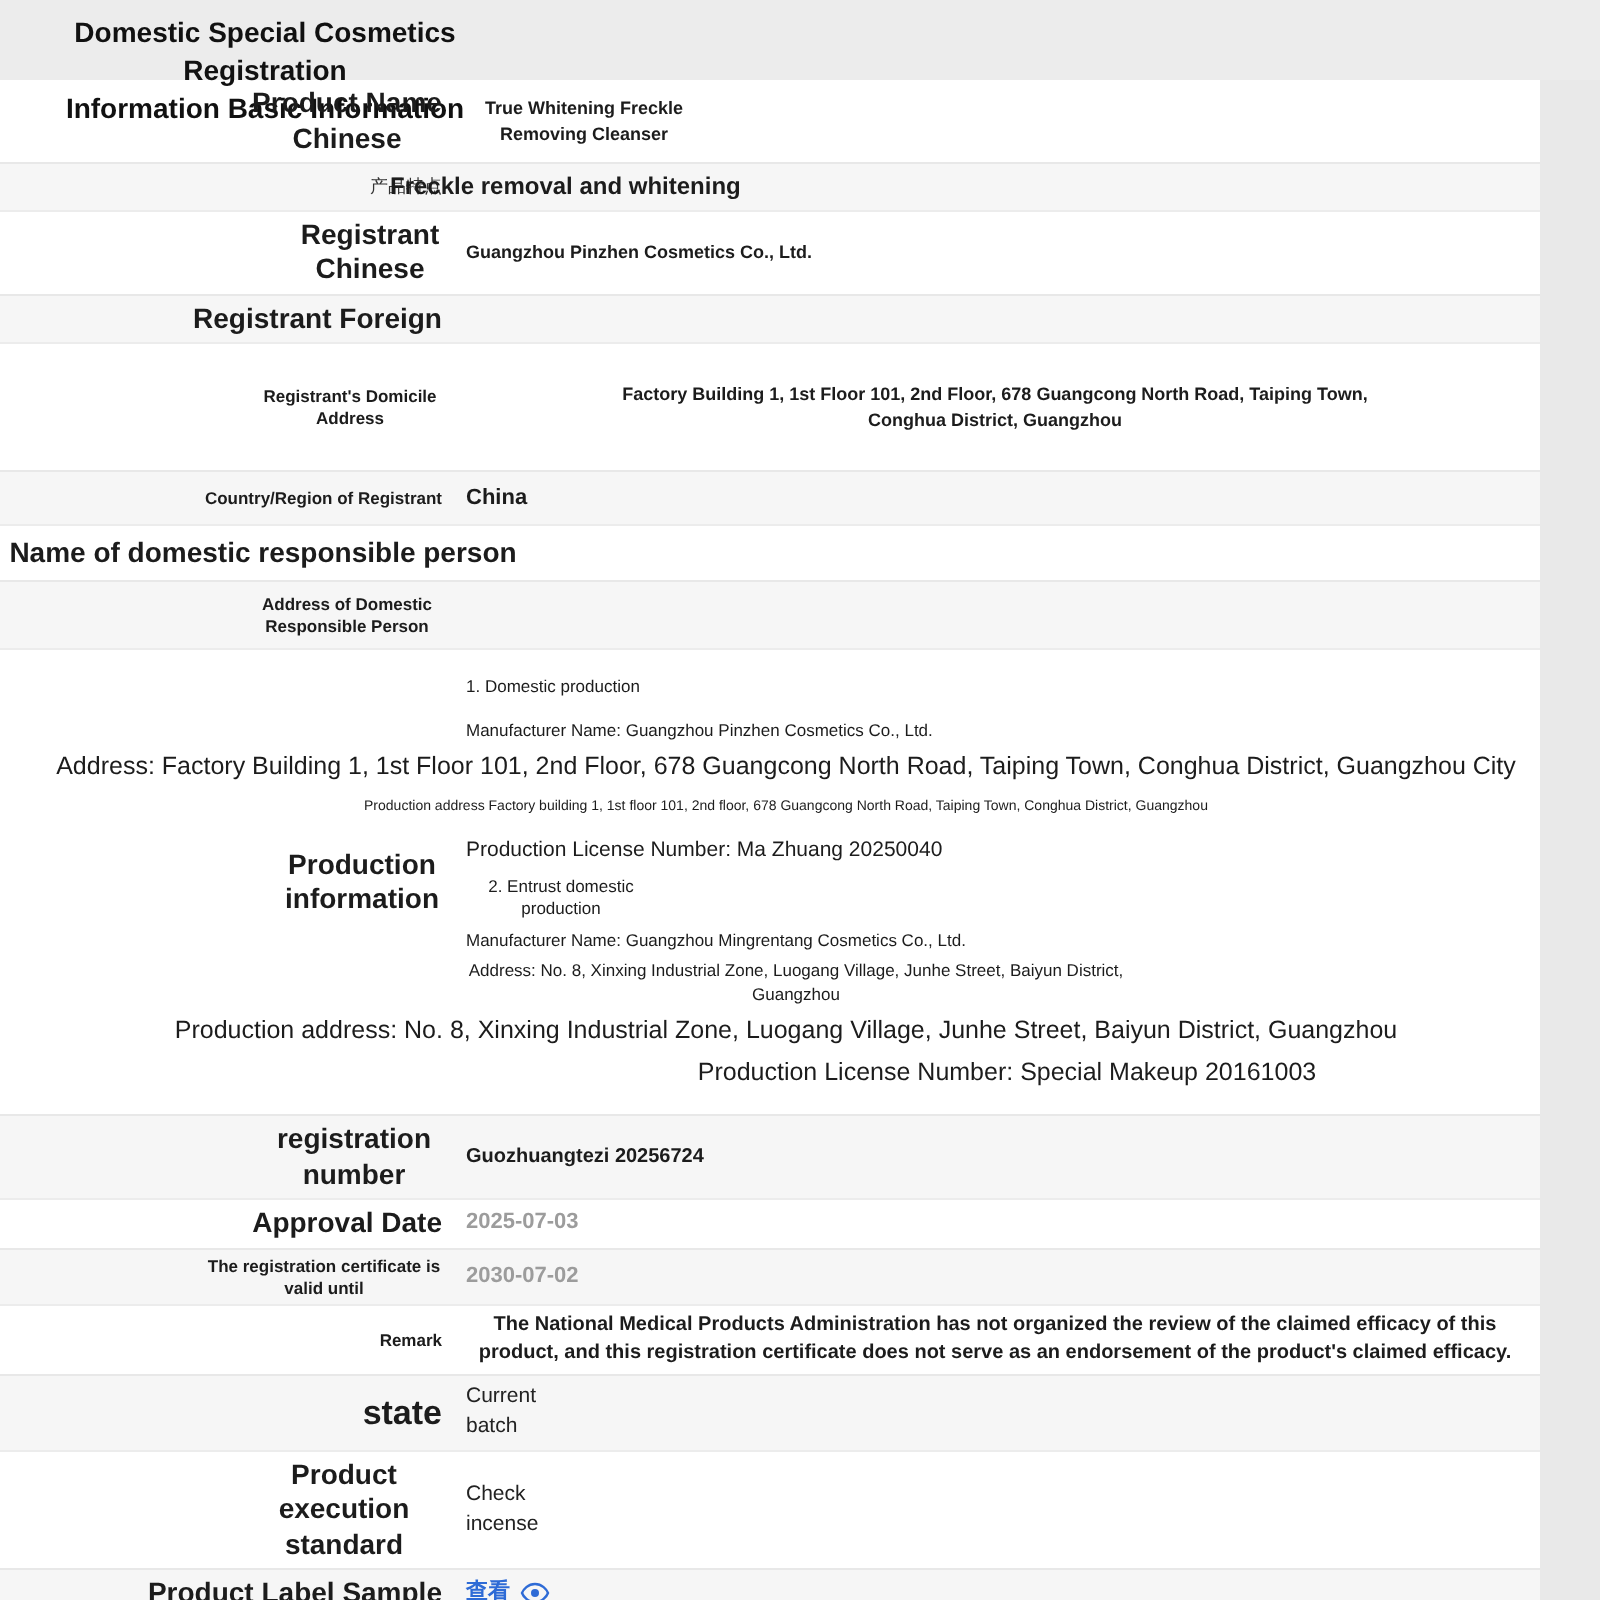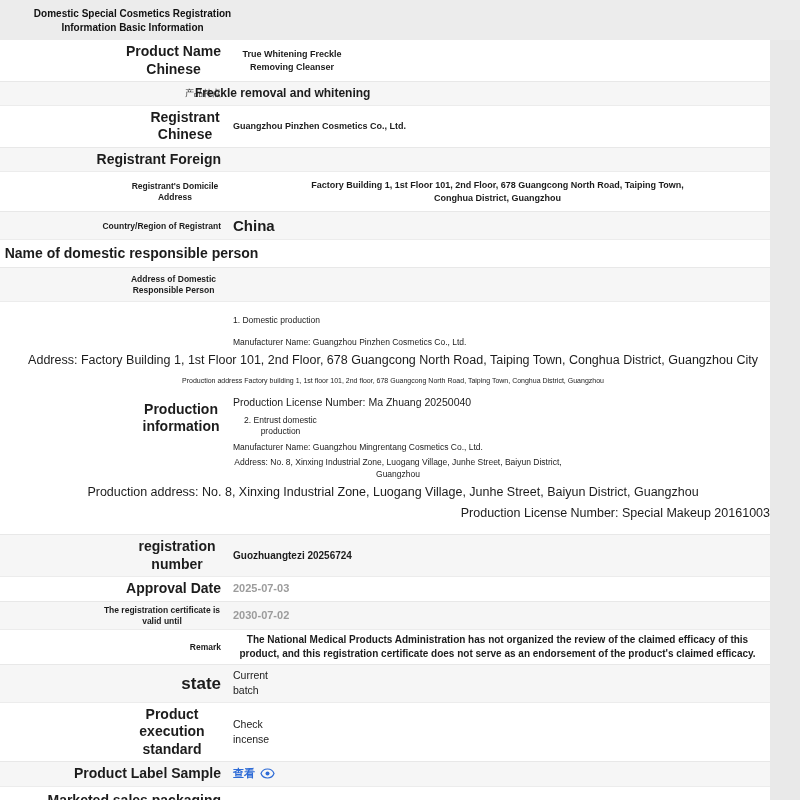--- a/index.html
+++ b/index.html
@@ -1,37 +1,37 @@
 <!DOCTYPE html>
 <html><head>
 <meta charset="utf-8">
 <style>
   *{margin:0;padding:0;box-sizing:border-box}
   html,body{width:800px;height:800px;overflow:hidden}
   body{background:#e9e9e9;font-family:"Liberation Sans",sans-serif;color:#141414}
   .header{width:800px;background:#ececec;height:40px;padding:7px 0 0 20px}
-  .hblock{width:225px;text-align:center;font-size:10px;font-weight:700;line-height:1.35;color:#111}
+  .hblock{width:225px;text-align:center;font-size:14px;font-weight:700;line-height:1.35;color:#111}
   .table{width:770px;background:#fff}
   .row{display:flex;align-items:center;background:#fff;border-bottom:1px solid #e8e8e8}
   .row.alt{background:#f6f6f6;border-bottom:1px solid #ececec}
   .lbl{flex:0 0 225px;display:flex;justify-content:flex-end;align-items:center;padding:3px 4px 3px 0}
   .lb{font-weight:700;font-size:14px;line-height:1.25;text-align:center;color:#1c1c1c}
   .lb.one{text-align:right}
   .lb.sm{font-size:8.5px}
   .val{flex:1;display:flex;align-items:center;padding:3px 8px;font-size:9px;font-weight:700;line-height:1.4;color:#1c1c1c}
   .w72{width:72px}.w80{width:80px}.w88{width:88px}.w92{width:92px}.w95{width:95px}
   .w98{width:98px}.w112{width:112px}.w118{width:118px}
   .h21{min-height:21px}.h22{min-height:22px}.h23{min-height:23px}.h25{min-height:25px}
   .h27{min-height:27px}.h28{min-height:28px}.h29{min-height:29px}.h31{min-height:31px}
   .h32{min-height:32px}.h34{min-height:34px}.h36{min-height:36px}.h38{min-height:38px}
   .vcenter{justify-content:center}
   .vb-name{width:118px;text-align:center}
-  .vb-dom{max-width:400px;text-align:center;margin:4px auto}
+  .vb-dom{max-width:400px;text-align:center;margin:16px auto}
   .vb-remark{max-width:532px;text-align:center;margin:0 auto;font-size:10px}
-  .fs11{font-size:15px}.fs10{font-size:10px}
+  .fs11{font-size:11px}.fs10{font-size:10px}
   .muted-date{color:#9c9c9c;font-size:11px;font-weight:700}
   .feat-cn{font-size:9px;font-weight:400;color:#333}
   .feat-en{font-size:12px;font-weight:700;margin-left:-38px;position:relative}
   .row-person .lbl{flex-basis:263px}
   .lb.wide{width:263px;text-align:center}
   .row-prod{min-height:198px}
   .prodval{display:block;padding:9px 8px 8px 8px}
   .pl{font-weight:400;margin:4px 0;font-size:8.5px;line-height:1.35;color:#1c1c1c}
   .pl.gaptop{margin-top:10px}
   .pl.big{font-size:12.5px;margin-left:-217px;width:754px;text-align:center}
@@ -136,21 +136,21 @@
     <div class="val prodval">
       <div class="pl">1. Domestic production</div>
       <div class="pl gaptop">Manufacturer Name: Guangzhou Pinzhen Cosmetics Co., Ltd.</div>
       <div class="pl big">Address: Factory Building 1, 1st Floor 101, 2nd Floor, 678 Guangcong North Road, Taiping Town, Conghua District, Guangzhou City</div>
       <div class="pl tiny">Production address Factory building 1, 1st floor 101, 2nd floor, 678 Guangcong North Road, Taiping Town, Conghua District, Guangzhou</div>
       <div class="pl med">Production License Number: Ma Zhuang 20250040</div>
       <div class="pl narrow">2. Entrust domestic production</div>
       <div class="pl">Manufacturer Name: Guangzhou Mingrentang Cosmetics Co., Ltd.</div>
       <div class="pl ctr">Address: No. 8, Xinxing Industrial Zone, Luogang Village, Junhe Street, Baiyun District, Guangzhou</div>
       <div class="pl big">Production address: No. 8, Xinxing Industrial Zone, Luogang Village, Junhe Street, Baiyun District, Guangzhou</div>
-      <div class="pl big" style="margin-left:4px;width:auto;text-align:right">Production License Number: Special Makeup 20161003</div>
+      <div class="pl big" style="margin-left:4px;width:auto;text-align:center">Production License Number: Special Makeup 20161003</div>
     </div>
   </div>
 
   <div class="row alt h36">
     <div class="lbl">
         <span class="lb w88">registration number</span>
       </div>
     <div class="val fs10">
         <span>Guozhuangtezi 20256724</span>
       </div>

